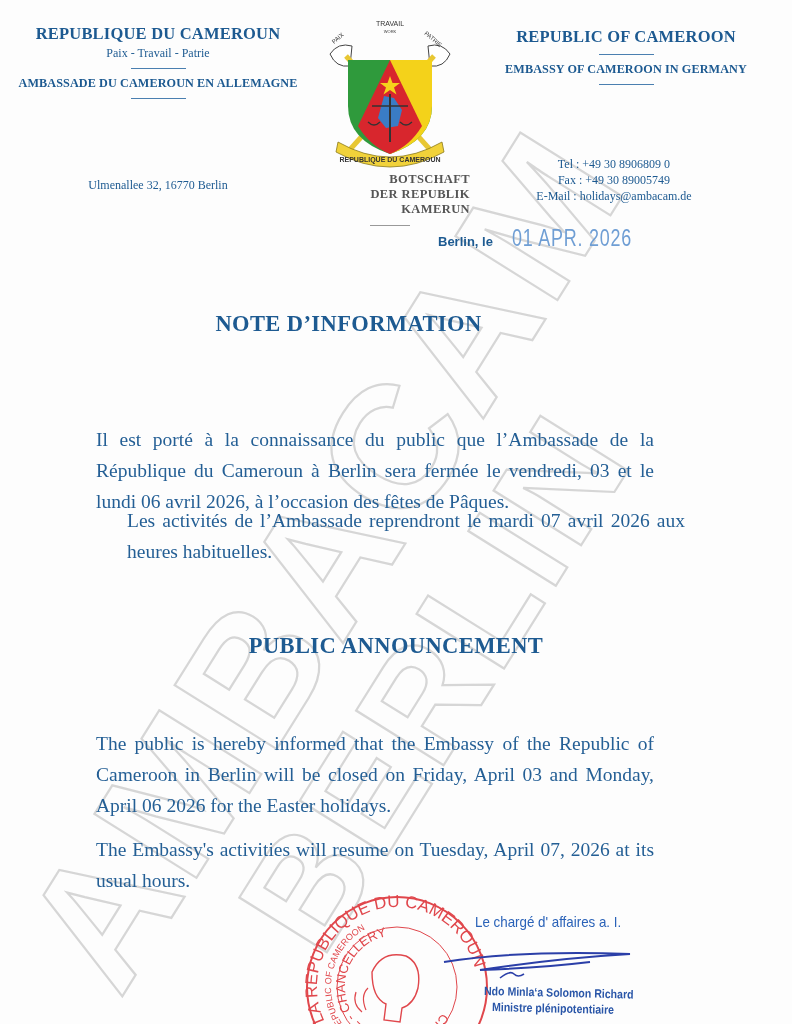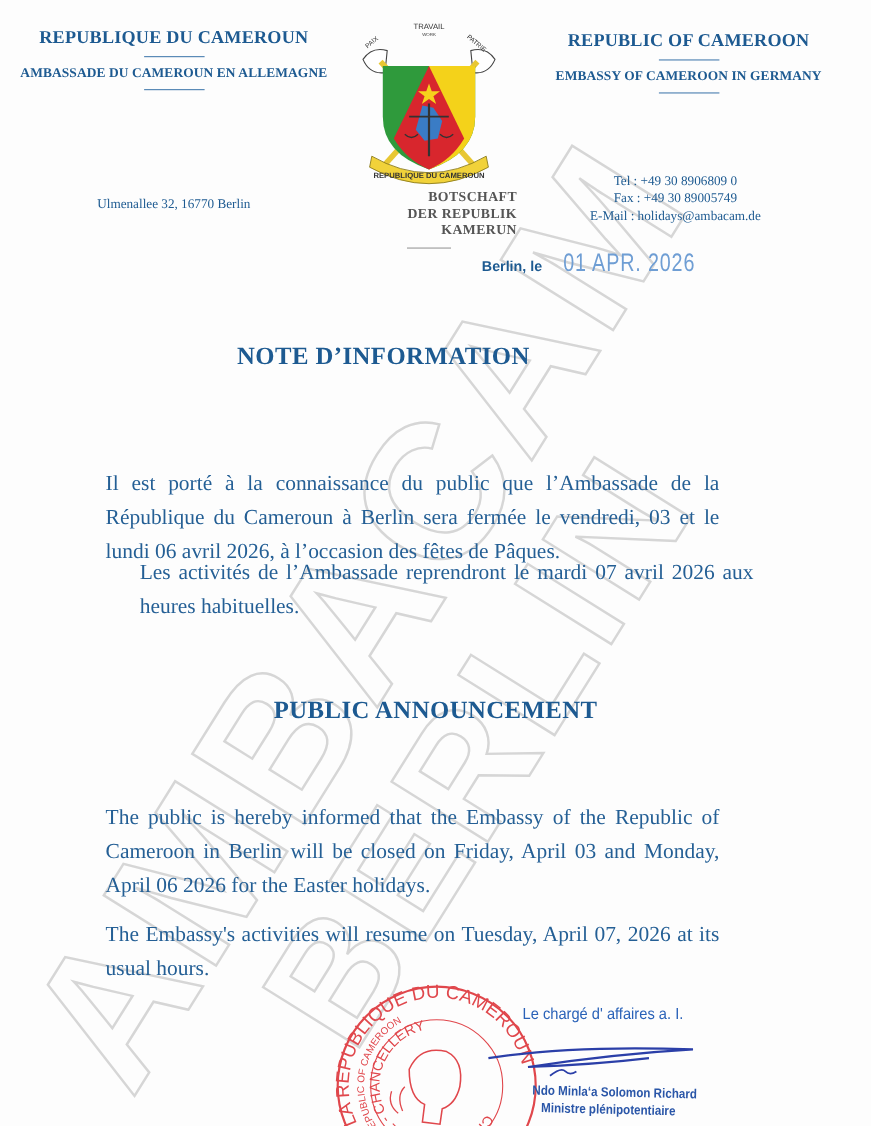--- a/index.html
+++ b/index.html
@@ -42,20 +42,21 @@
 
 <svg class="abs watermark" style="left:0;top:0" width="792" height="1024">
   <g transform="translate(120,1000) rotate(-58)" fill="none" stroke="#d6d6d6" stroke-width="2.2" font-family="Liberation Sans, sans-serif" font-weight="bold">
     <text x="0" y="0" font-size="175" letter-spacing="6">AMBACAM</text>
     <text x="140" y="150" font-size="150" letter-spacing="6">BERLIN</text>
   </g>
 </svg>
 
 <div class="abs hdr-col" style="left:0;top:24px;width:316px;">
   <div class="hdr-title">REPUBLIQUE DU CAMEROUN</div>
+  <div class="hdr-motto">Paix - Travail - Patrie</div>
   <div class="hdr-rule"></div>
   <div class="hdr-emb">AMBASSADE DU CAMEROUN EN ALLEMAGNE</div>
   <div class="hdr-rule"></div>
 </div>
 <div class="abs contact" style="left:0;top:177px;width:316px;">Ulmenallee 32, 16770 Berlin</div>
 
 <div class="abs hdr-col" style="left:468px;top:27px;width:316px;">
   <div class="hdr-title">REPUBLIC OF CAMEROON</div>
   <div class="hdr-rule"></div>
   <div class="hdr-emb">EMBASSY OF CAMEROON IN GERMANY</div>

